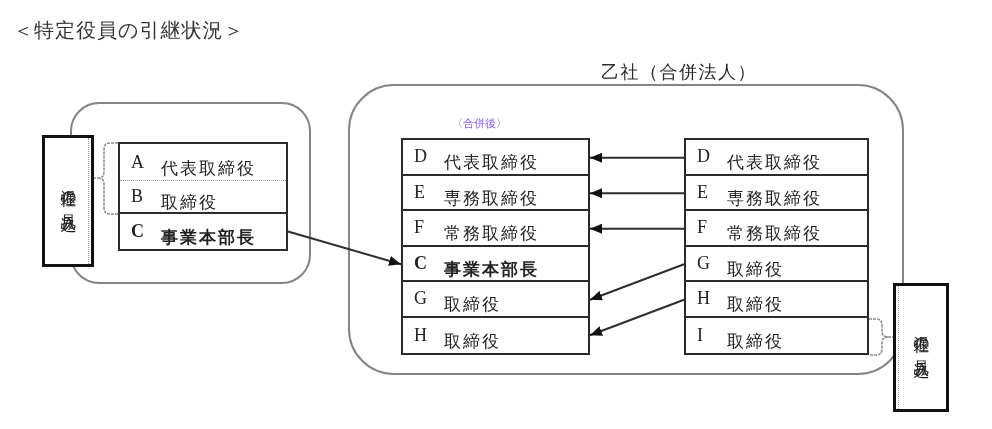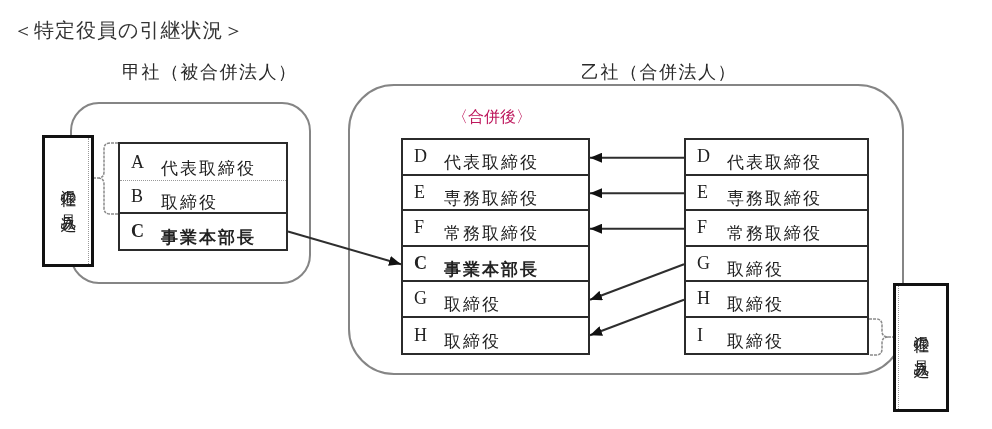--- a/index.html
+++ b/index.html
@@ -10,22 +10,22 @@
       overflow: hidden;
       font-family: "DejaVu Sans", sans-serif;
       color: #222222;
     }
     .abs { position: absolute; white-space: nowrap; }
     svg.lines { position: absolute; left: 0; top: 0; width: 992px; height: 429px; }
 
     .title { left: 13px; top: 16px; font-size: 20px; line-height: 28px; letter-spacing: 1px; color: #333333; }
     .company-label { top: 59px; font-size: 18px; line-height: 26px; letter-spacing: 1.5px; color: #2a2a2a; }
     .absorbed-label { left: 122px; }
-    .surviving-label { left: 581px; }
-    .section-label { top: 105px; font-size: 16px; line-height: 24px; color: #be185d; }
+    .surviving-label { left: 601px; }
+    .section-label { top: 112px; font-size: 11px; line-height: 24px; color: #8b5cf6; }
     .after-label { left: 452px; }
     .before-label { left: 731px; }
 
     .officer-table {
       position: absolute;
       border: 2px solid #2b2b2b;
       background: #ffffff;
       box-sizing: border-box;
     }
     .left-table { left: 118px; top: 142px; width: 170px; }
@@ -97,21 +97,20 @@
         <line x1="288" y1="231.5" x2="401" y2="264.25" stroke="#2e2e2e" stroke-width="2" marker-end="url(#arrowhead)"></line>
         <line x1="684" y1="157.75" x2="590" y2="157.75" stroke="#2e2e2e" stroke-width="2" marker-end="url(#arrowhead)"></line>
         <line x1="684" y1="193.25" x2="590" y2="193.25" stroke="#2e2e2e" stroke-width="2" marker-end="url(#arrowhead)"></line>
         <line x1="684" y1="228.75" x2="590" y2="228.75" stroke="#2e2e2e" stroke-width="2" marker-end="url(#arrowhead)"></line>
         <line x1="684" y1="264.25" x2="590" y2="299.75" stroke="#2e2e2e" stroke-width="2" marker-end="url(#arrowhead)"></line>
         <line x1="684" y1="299.75" x2="590" y2="335.25" stroke="#2e2e2e" stroke-width="2" marker-end="url(#arrowhead)"></line>
       </g>
   </svg>
 
   <div class="abs title">＜特定役員の引継状況＞</div>
-  <div class="abs company-label absorbed-label">甲社（被合併法人）</div>
   <div class="abs company-label surviving-label">乙社（合併法人）</div>
   <div class="abs section-label after-label">〈合併後〉</div>
 
   <div class="officer-table left-table">
     <div class="row r1">
       <span class="letter">A</span>
       <span class="role">代表取締役</span>
     </div>
     <div class="row r2">
       <span class="letter">B</span>

